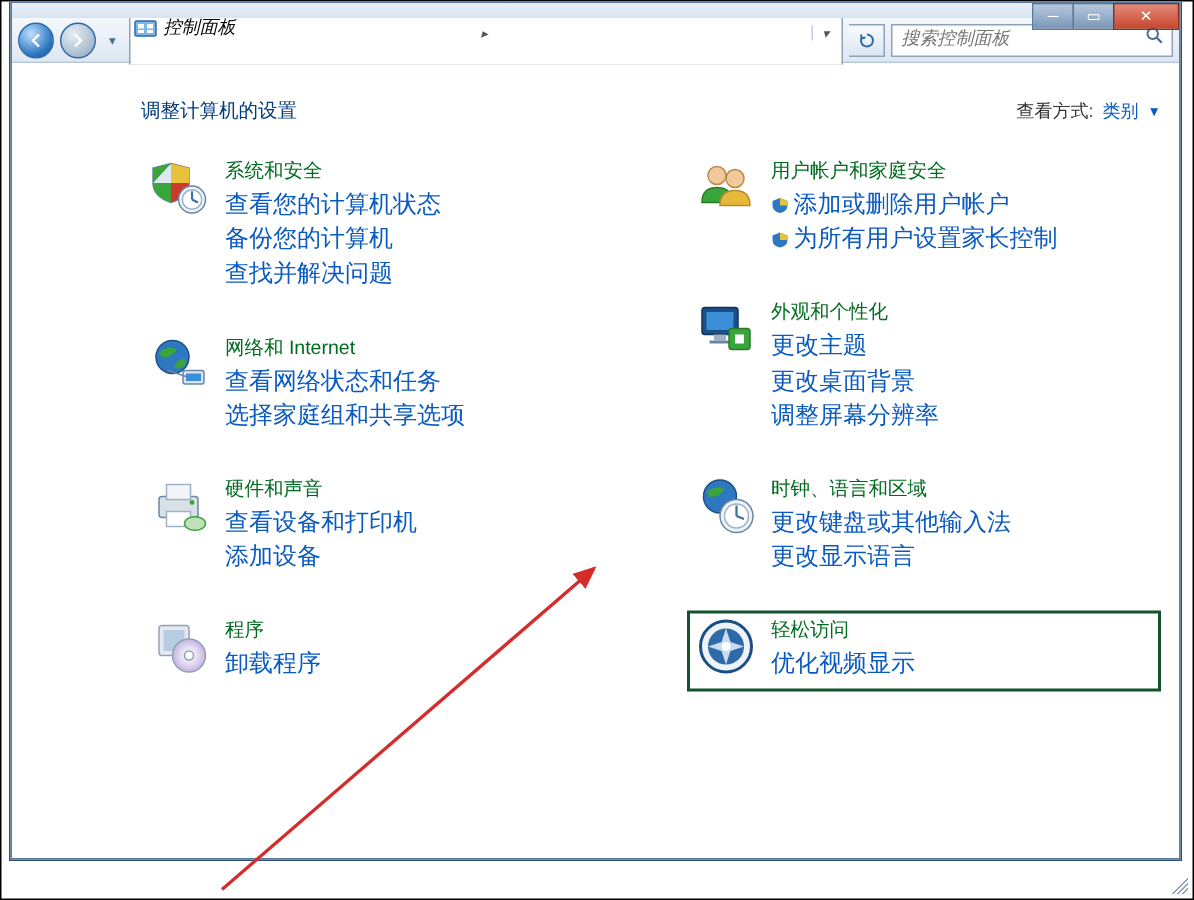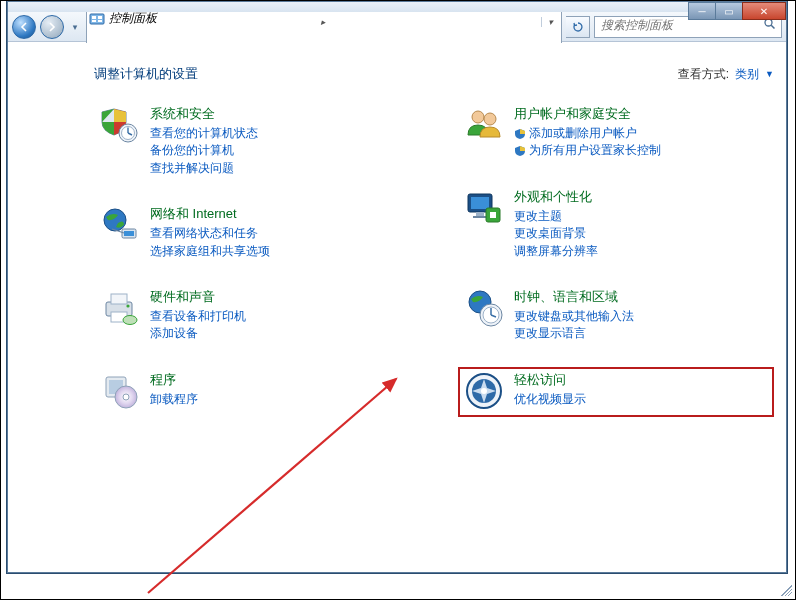--- a/index.html
+++ b/index.html
@@ -140,37 +140,37 @@
   .col { flex:1; }
 
   .cat {
     display:flex;
     gap:10px;
     margin-bottom: 18px;
     position:relative;
     padding: 4px 6px 6px 6px;
   }
   .cat.highlight {
-    border: 2px solid #b91c1c;
+    border: 2px solid #14532d;
     padding: 2px 4px 4px 4px;
   }
   .cat-icon {
     width: 40px; height: 40px;
     flex-shrink: 0;
     display:flex; align-items:center; justify-content:center;
   }
   .cat-icon svg { width:40px; height:40px; }
   .cat-body { padding-top: 0px; }
   .cat-title {
     color:#006b1f; font-size: 13px;
     margin-bottom: 2px;
   }
   .cat-links a {
     display:block;
-    color:#0a5ac0; font-size:12px;
+    color:#0a5ac0; font-size:16px;
     text-decoration:none;
     line-height: 1.45;
   }
   .cat-links .sublink {
     display:flex; align-items:center; gap:3px;
   }
   .sublink .shield-badge {
     width:12px; height:12px; display:inline-flex;
   }
 

